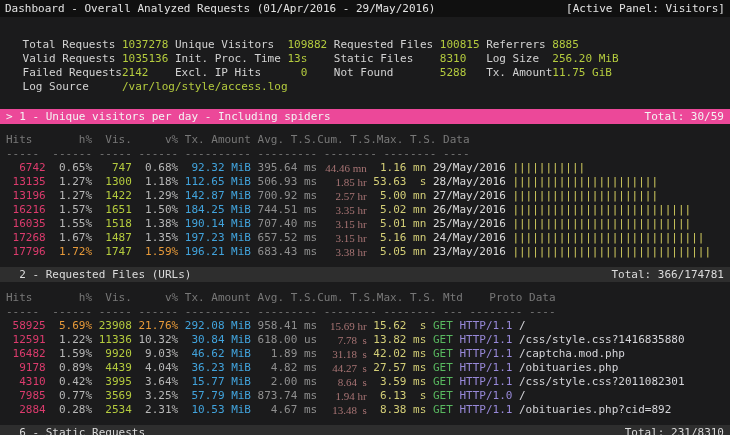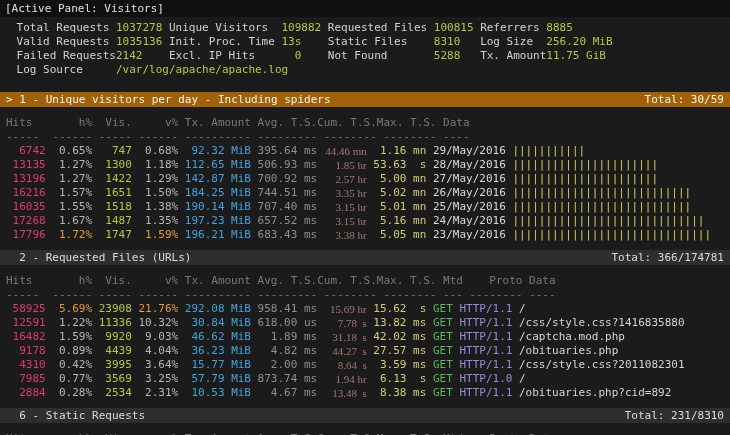--- a/index.html
+++ b/index.html
@@ -9,29 +9,29 @@
     background:#1b1b1c;
     font-family:"DejaVu Sans Mono", monospace;
     font-size:11px; line-height:14px;
     color:#c8c8c8;
   }
   .titlebar {
     height:17px; background:#101010; color:#e3e3e3;
     display:flex; justify-content:space-between; align-items:center;
     padding:0 5px; white-space:pre;
   }
-  #summary { margin-top:4px; padding-left:10px; }
+  #summary { margin-top:21px; padding-left:16px; }
   .sline { white-space:pre; height:14px; }
   .sline .lab { display:inline-block; color:#d3d3d3; white-space:pre; }
   .sline .val { display:inline-block; color:#b4cb3e; white-space:pre; }
   .panelbar {
     height:15px; display:flex; justify-content:space-between; align-items:center;
     padding:0 6px; white-space:pre; margin-top:8px;
   }
-  .panelbar.active { background:#a16207; color:#f4f4f4; }
+  .panelbar.active { background:#ec4899; color:#f4f4f4; }
   .panelbar.inactive { background:#2e2e2e; color:#dcdcdc; }
   .ptable { margin-top:9px; padding-left:6px; }
   .row { white-space:pre; height:14px; }
   .cell { display:inline-block; text-align:right; white-space:pre; vertical-align:top; }
   .cell.al { text-align:left; }
   .hdr { color:#787878; }
   .c-hits  { color:#dc3b6d; }
   .c-pct   { color:#b7b7b7; }
   .c-pct.hl{ color:#e89a39; }
   .c-vis   { color:#b4cb3e; }
@@ -42,28 +42,29 @@
   .c-date  { color:#dadada; }
   .c-bars  { color:#d3cd5f; }
   .c-mtd   { color:#58b75f; }
   .c-proto { color:#9889d9; }
   .c-path  { color:#d5d5d9; }
 </style>
 </head>
 <body>
 
 <div class="titlebar">
+  <span>Dashboard - Overall Analyzed Requests (01/Apr/2016 - 29/May/2016)</span>
   <span>[Active Panel: Visitors]</span>
 </div>
 
 <div id="summary">
     <div class="sline"><span class="lab al" style="width: 1ch;"> </span><span class="lab al" style="width: 15ch;">Total Requests</span><span class="val al" style="width: 8ch;">1037278</span><span class="lab al" style="width: 17ch;">Unique Visitors</span><span class="val al" style="width: 7ch;">109882</span><span class="lab al" style="width: 16ch;">Requested Files</span><span class="val al" style="width: 7ch;">100815</span><span class="lab al" style="width: 10ch;">Referrers</span><span class="val al" style="width: 11ch;">8885</span></div>
     <div class="sline"><span class="lab al" style="width: 1ch;"> </span><span class="lab al" style="width: 15ch;">Valid Requests</span><span class="val al" style="width: 8ch;">1035136</span><span class="lab al" style="width: 17ch;">Init. Proc. Time</span><span class="val al" style="width: 7ch;">13s</span><span class="lab al" style="width: 16ch;">Static Files</span><span class="val al" style="width: 7ch;">8310</span><span class="lab al" style="width: 10ch;">Log Size</span><span class="val al" style="width: 11ch;">256.20 MiB</span></div>
     <div class="sline"><span class="lab al" style="width: 1ch;"> </span><span class="lab al" style="width: 15ch;">Failed Requests</span><span class="val al" style="width: 8ch;">2142</span><span class="lab al" style="width: 17ch;">Excl. IP Hits</span><span class="val al" style="width: 7ch;">  0</span><span class="lab al" style="width: 16ch;">Not Found</span><span class="val al" style="width: 7ch;">5288</span><span class="lab al" style="width: 10ch;">Tx. Amount</span><span class="val al" style="width: 11ch;">11.75 GiB</span></div>
-    <div class="sline"><span class="lab al" style="width: 1ch;"> </span><span class="lab al" style="width: 15ch;">Log Source</span><span class="val al">/var/log/apache/apache.log</span></div>
+    <div class="sline"><span class="lab al" style="width: 1ch;"> </span><span class="lab al" style="width: 15ch;">Log Source</span><span class="val al">/var/log/style/access.log</span></div>
   </div>
 
 <div id="panels">
     <div class="panelbar active" style="margin-top: 15px;"><span class="">&gt; 1 - Unique visitors per day - Including spiders</span><span class="">Total: 30/59</span></div>
     <div class="ptable">
       <div class="row hdr"><span class="cell al" style="width: 6ch;">Hits</span><span class="cell" style="width: 7ch;">h%</span><span class="cell" style="width: 6ch;">Vis.</span><span class="cell" style="width: 7ch;">v%</span><span class="cell" style="width: 11ch;">Tx. Amount</span><span class="cell" style="width: 10ch;">Avg. T.S.</span><span class="cell" style="width: 9ch;">Cum. T.S.</span><span class="cell" style="width: 9ch;">Max. T.S.</span><span class="cell al" style="width: 11ch; margin-left: 1ch;">Data</span><span class="cell al" style="margin-left: 1ch;"></span></div>
       <div class="row hdr"><span class="cell al" style="width: 6ch;">-----</span><span class="cell" style="width: 7ch;">------</span><span class="cell" style="width: 6ch;">-----</span><span class="cell" style="width: 7ch;">------</span><span class="cell" style="width: 11ch;">----------</span><span class="cell" style="width: 10ch;">---------</span><span class="cell" style="width: 9ch;">--------</span><span class="cell" style="width: 9ch;">--------</span><span class="cell al" style="width: 11ch; margin-left: 1ch;">----</span></div>
       <div class="row"><span class="cell c-hits" style="width: 6ch;">6742</span><span class="cell c-pct" style="width: 7ch;">0.65%</span><span class="cell c-vis" style="width: 6ch;">747</span><span class="cell c-pct" style="width: 7ch;">0.68%</span><span class="cell c-tx" style="width: 11ch;">92.32 MiB</span><span class="cell c-avg" style="width: 10ch;">395.64 ms</span><span class="cell c-cum" style="width: 9ch;">44.46 mn</span><span class="cell c-max" style="width: 9ch;">1.16 mn</span><span class="cell c-date al" style="width: 11ch; margin-left: 1ch;">29/May/2016</span><span class="cell c-bars al" style="margin-left: 1ch;">|||||||||||</span></div>
       <div class="row"><span class="cell c-hits" style="width: 6ch;">13135</span><span class="cell c-pct" style="width: 7ch;">1.27%</span><span class="cell c-vis" style="width: 6ch;">1300</span><span class="cell c-pct" style="width: 7ch;">1.18%</span><span class="cell c-tx" style="width: 11ch;">112.65 MiB</span><span class="cell c-avg" style="width: 10ch;">506.93 ms</span><span class="cell c-cum" style="width: 9ch;">1.85 hr</span><span class="cell c-max" style="width: 9ch;">53.63  s</span><span class="cell c-date al" style="width: 11ch; margin-left: 1ch;">28/May/2016</span><span class="cell c-bars al" style="margin-left: 1ch;">||||||||||||||||||||||</span></div>
       <div class="row"><span class="cell c-hits" style="width: 6ch;">13196</span><span class="cell c-pct" style="width: 7ch;">1.27%</span><span class="cell c-vis" style="width: 6ch;">1422</span><span class="cell c-pct" style="width: 7ch;">1.29%</span><span class="cell c-tx" style="width: 11ch;">142.87 MiB</span><span class="cell c-avg" style="width: 10ch;">700.92 ms</span><span class="cell c-cum" style="width: 9ch;">2.57 hr</span><span class="cell c-max" style="width: 9ch;">5.00 mn</span><span class="cell c-date al" style="width: 11ch; margin-left: 1ch;">27/May/2016</span><span class="cell c-bars al" style="margin-left: 1ch;">||||||||||||||||||||||</span></div>

